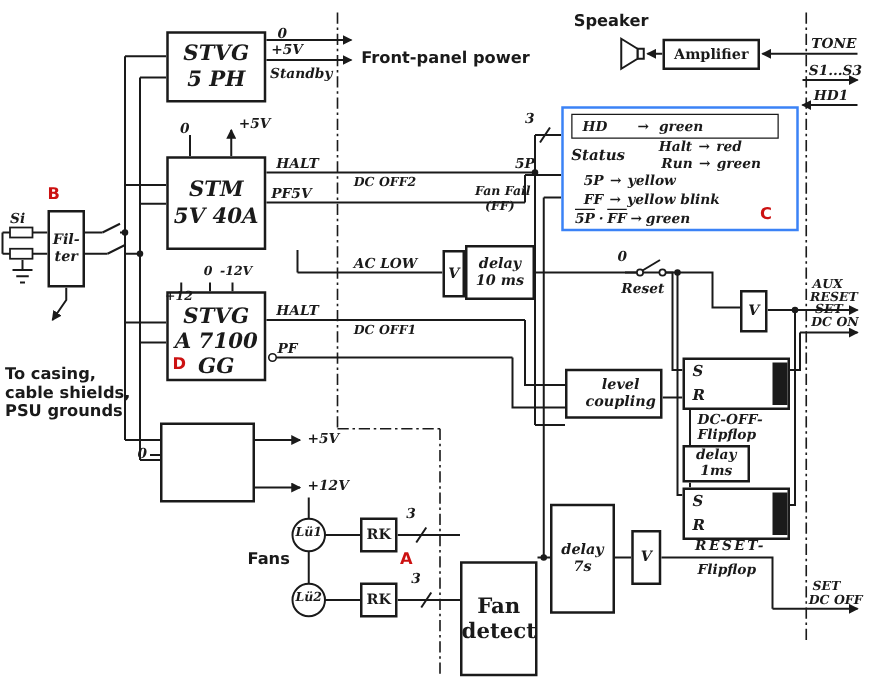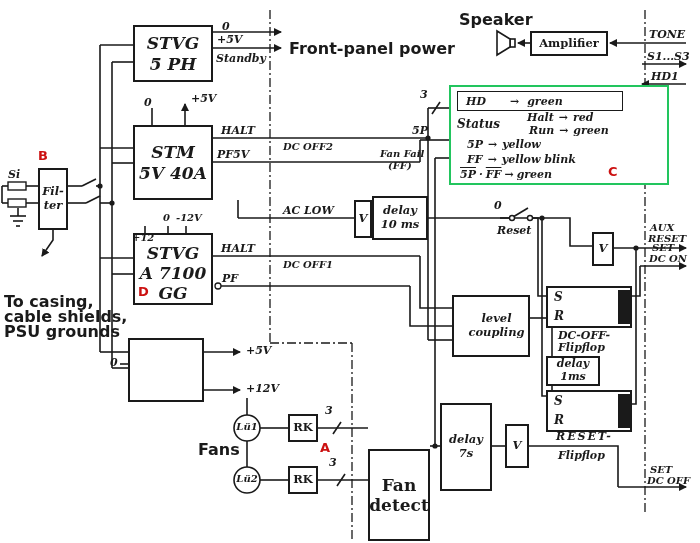--- a/index.html
+++ b/index.html
@@ -5,27 +5,27 @@
   html,body{margin:0;padding:0;background:#fff;}
   .stage{position:relative;width:700px;height:543px;background:#fff;overflow:hidden;
          font-family:"DejaVu Serif",serif;color:#1a1a1a;}
   svg{position:absolute;left:0;top:0;}
   .box{position:absolute;border:2px solid #1a1a1a;background:#fff;display:flex;flex-direction:column;
        align-items:center;justify-content:center;text-align:center;line-height:1.18;box-sizing:border-box;}
   .bt{font-style:italic;font-weight:bold;font-size:17px;}
   .bt2{font-style:italic;font-weight:bold;font-size:11.5px;}
   .sig{position:absolute;font-style:italic;font-weight:bold;font-size:11px;white-space:nowrap;}
   .sm{font-size:10px;}
-  .sans{position:absolute;font-family:"DejaVu Sans",sans-serif;font-weight:bold;font-size:16px;white-space:nowrap;}
+  .sans{position:absolute;font-family:"DejaVu Sans",sans-serif;font-weight:bold;font-size:13px;white-space:nowrap;}
   .red{position:absolute;color:#cc1111;font-family:"DejaVu Sans",sans-serif;font-weight:bold;font-size:13px;}
   .row{position:absolute;display:flex;align-items:center;gap:5px;font-style:italic;font-weight:bold;
        font-size:11px;white-space:nowrap;}
   .ovl{text-decoration:overline;}
   .bar{position:absolute;background:#1a1a1a;}
-  .statusbox{position:absolute;left:449px;top:85px;width:220px;height:100px;border:2px solid #22c55e;
+  .statusbox{position:absolute;left:449px;top:85px;width:190px;height:100px;border:2px solid #3b82f6;
              background:#fff;box-sizing:border-box;}
   .hdrow{position:absolute;left:6px;top:4px;width:166px;height:20px;border:1.5px solid #1a1a1a;
          display:flex;align-items:center;padding:0 8px;box-sizing:border-box;font-style:italic;
          font-weight:bold;font-size:11px;}
 </style>
 </head>
 <body>
 
 <div class="stage">
 
@@ -219,21 +219,21 @@
   </div>
   <div class="box" style="left:372px;top:196px;width:56px;height:44px;">
     <div class="bt2">delay</div>
     <div class="bt2">10 ms</div>
   </div>
 
   <div class="box" style="left:592px;top:232px;width:22px;height:34px;">
     <div class="bt2">V</div>
   </div>
 
-  <div class="box" style="left:452px;top:295px;width:78px;height:62px;padding-left:11px;">
+  <div class="box" style="left:452px;top:295px;width:78px;height:40px;padding-left:11px;">
     <div class="bt2">level</div>
     <div class="bt2">coupling</div>
   </div>
 
   <div class="box" style="left:546px;top:286px;width:86px;height:42px;">
     <div class="sig" style="left:6px;top:2px;font-size:12px;">S</div>
     <div class="sig" style="left:6px;top:21px;font-size:12px;">R</div>
     <div class="bar" style="left:70px;top:2px;width:12px;height:34px;"></div>
   </div>
   <div class="sig" style="left:558px;top:329px;">DC-OFF-</div>

